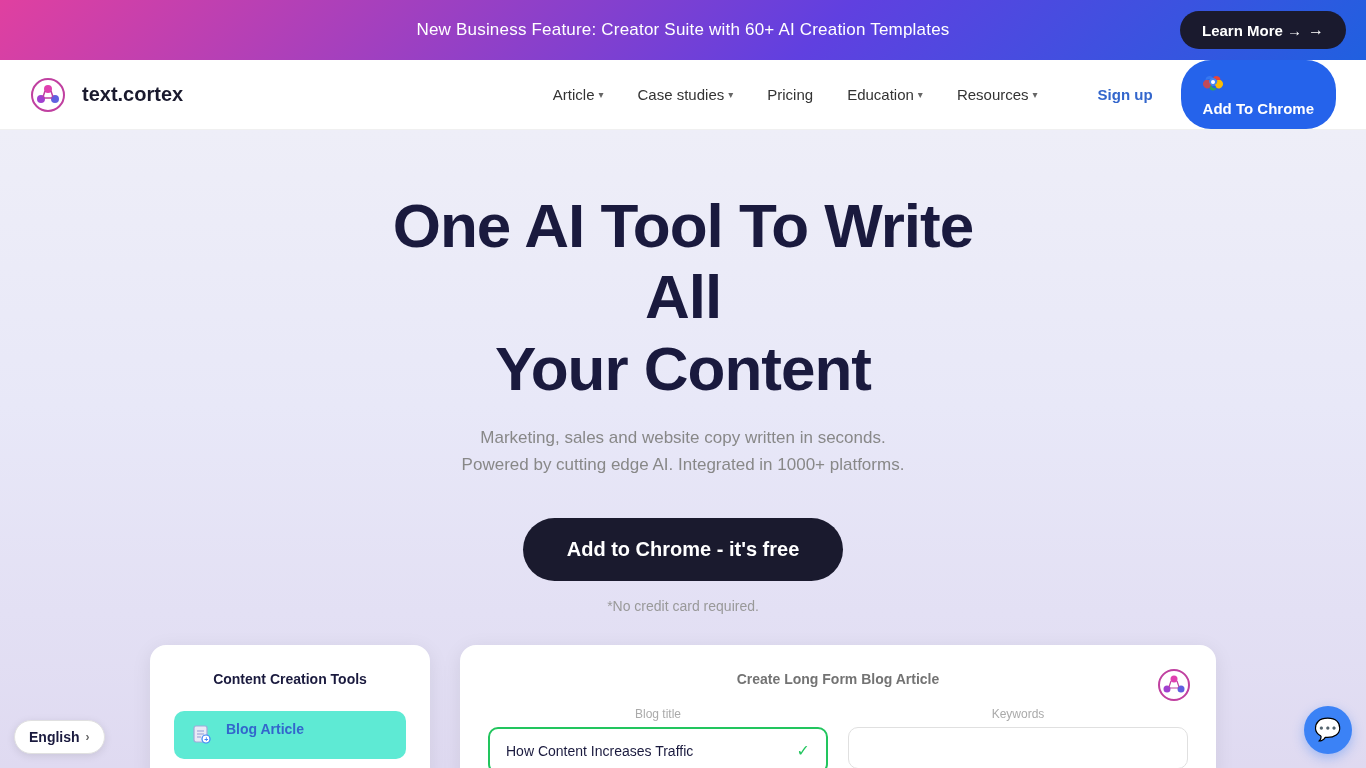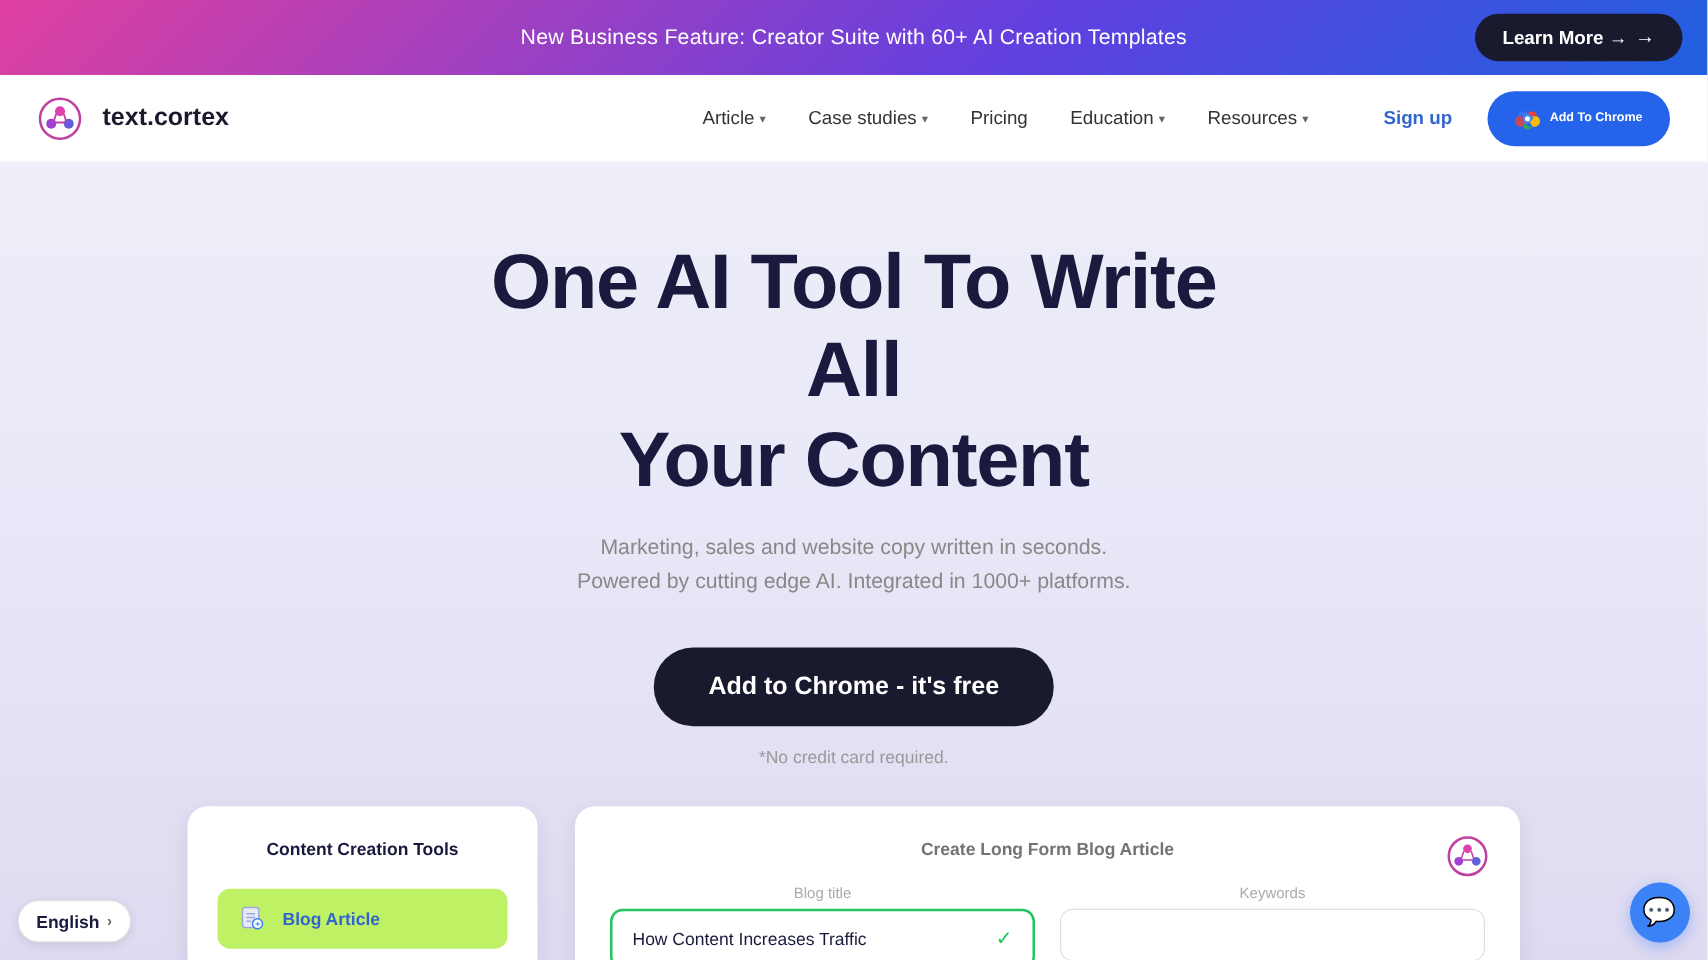--- a/index.html
+++ b/index.html
@@ -90,26 +90,27 @@
       font-weight: 600;
       cursor: pointer;
       text-decoration: none;
     }
     .add-to-chrome-nav {
       background: #2563eb;
       color: white;
       border: none;
       border-radius: 30px;
       padding: 12px 22px;
-      font-size: 10px;
+      font-size: 15px;
       font-weight: 600;
       cursor: pointer;
       display: flex;
-      align-items: center;
+      align-items: flex-start;
       gap: 8px;
+      flex-direction: column;
     }
     .chrome-icon-nav {
       width: 20px;
       height: 20px;
     }
 
     
     .hero {
       background: linear-gradient(180deg, #eeeef8 0%, #e8e8f8 40%, #ded8f0 100%);
       padding: 60px 30px 40px;
@@ -166,25 +167,24 @@
       margin-right: 30px;
     }
     .card-title {
       font-size: 14px;
       font-weight: 700;
       color: #1a1a3e;
       margin-bottom: 24px;
     }
     .card-item {
       display: flex;
-      align-items: center;
       gap: 10px;
       padding: 10px 14px;
       border-radius: 10px;
-      background: #bef264;
+      background: #5eead4;
       margin-bottom: 8px;
     }
     .card-item-icon {
       width: 28px;
       height: 28px;
       display: flex;
       align-items: center;
       justify-content: center;
       font-size: 16px;
     }

